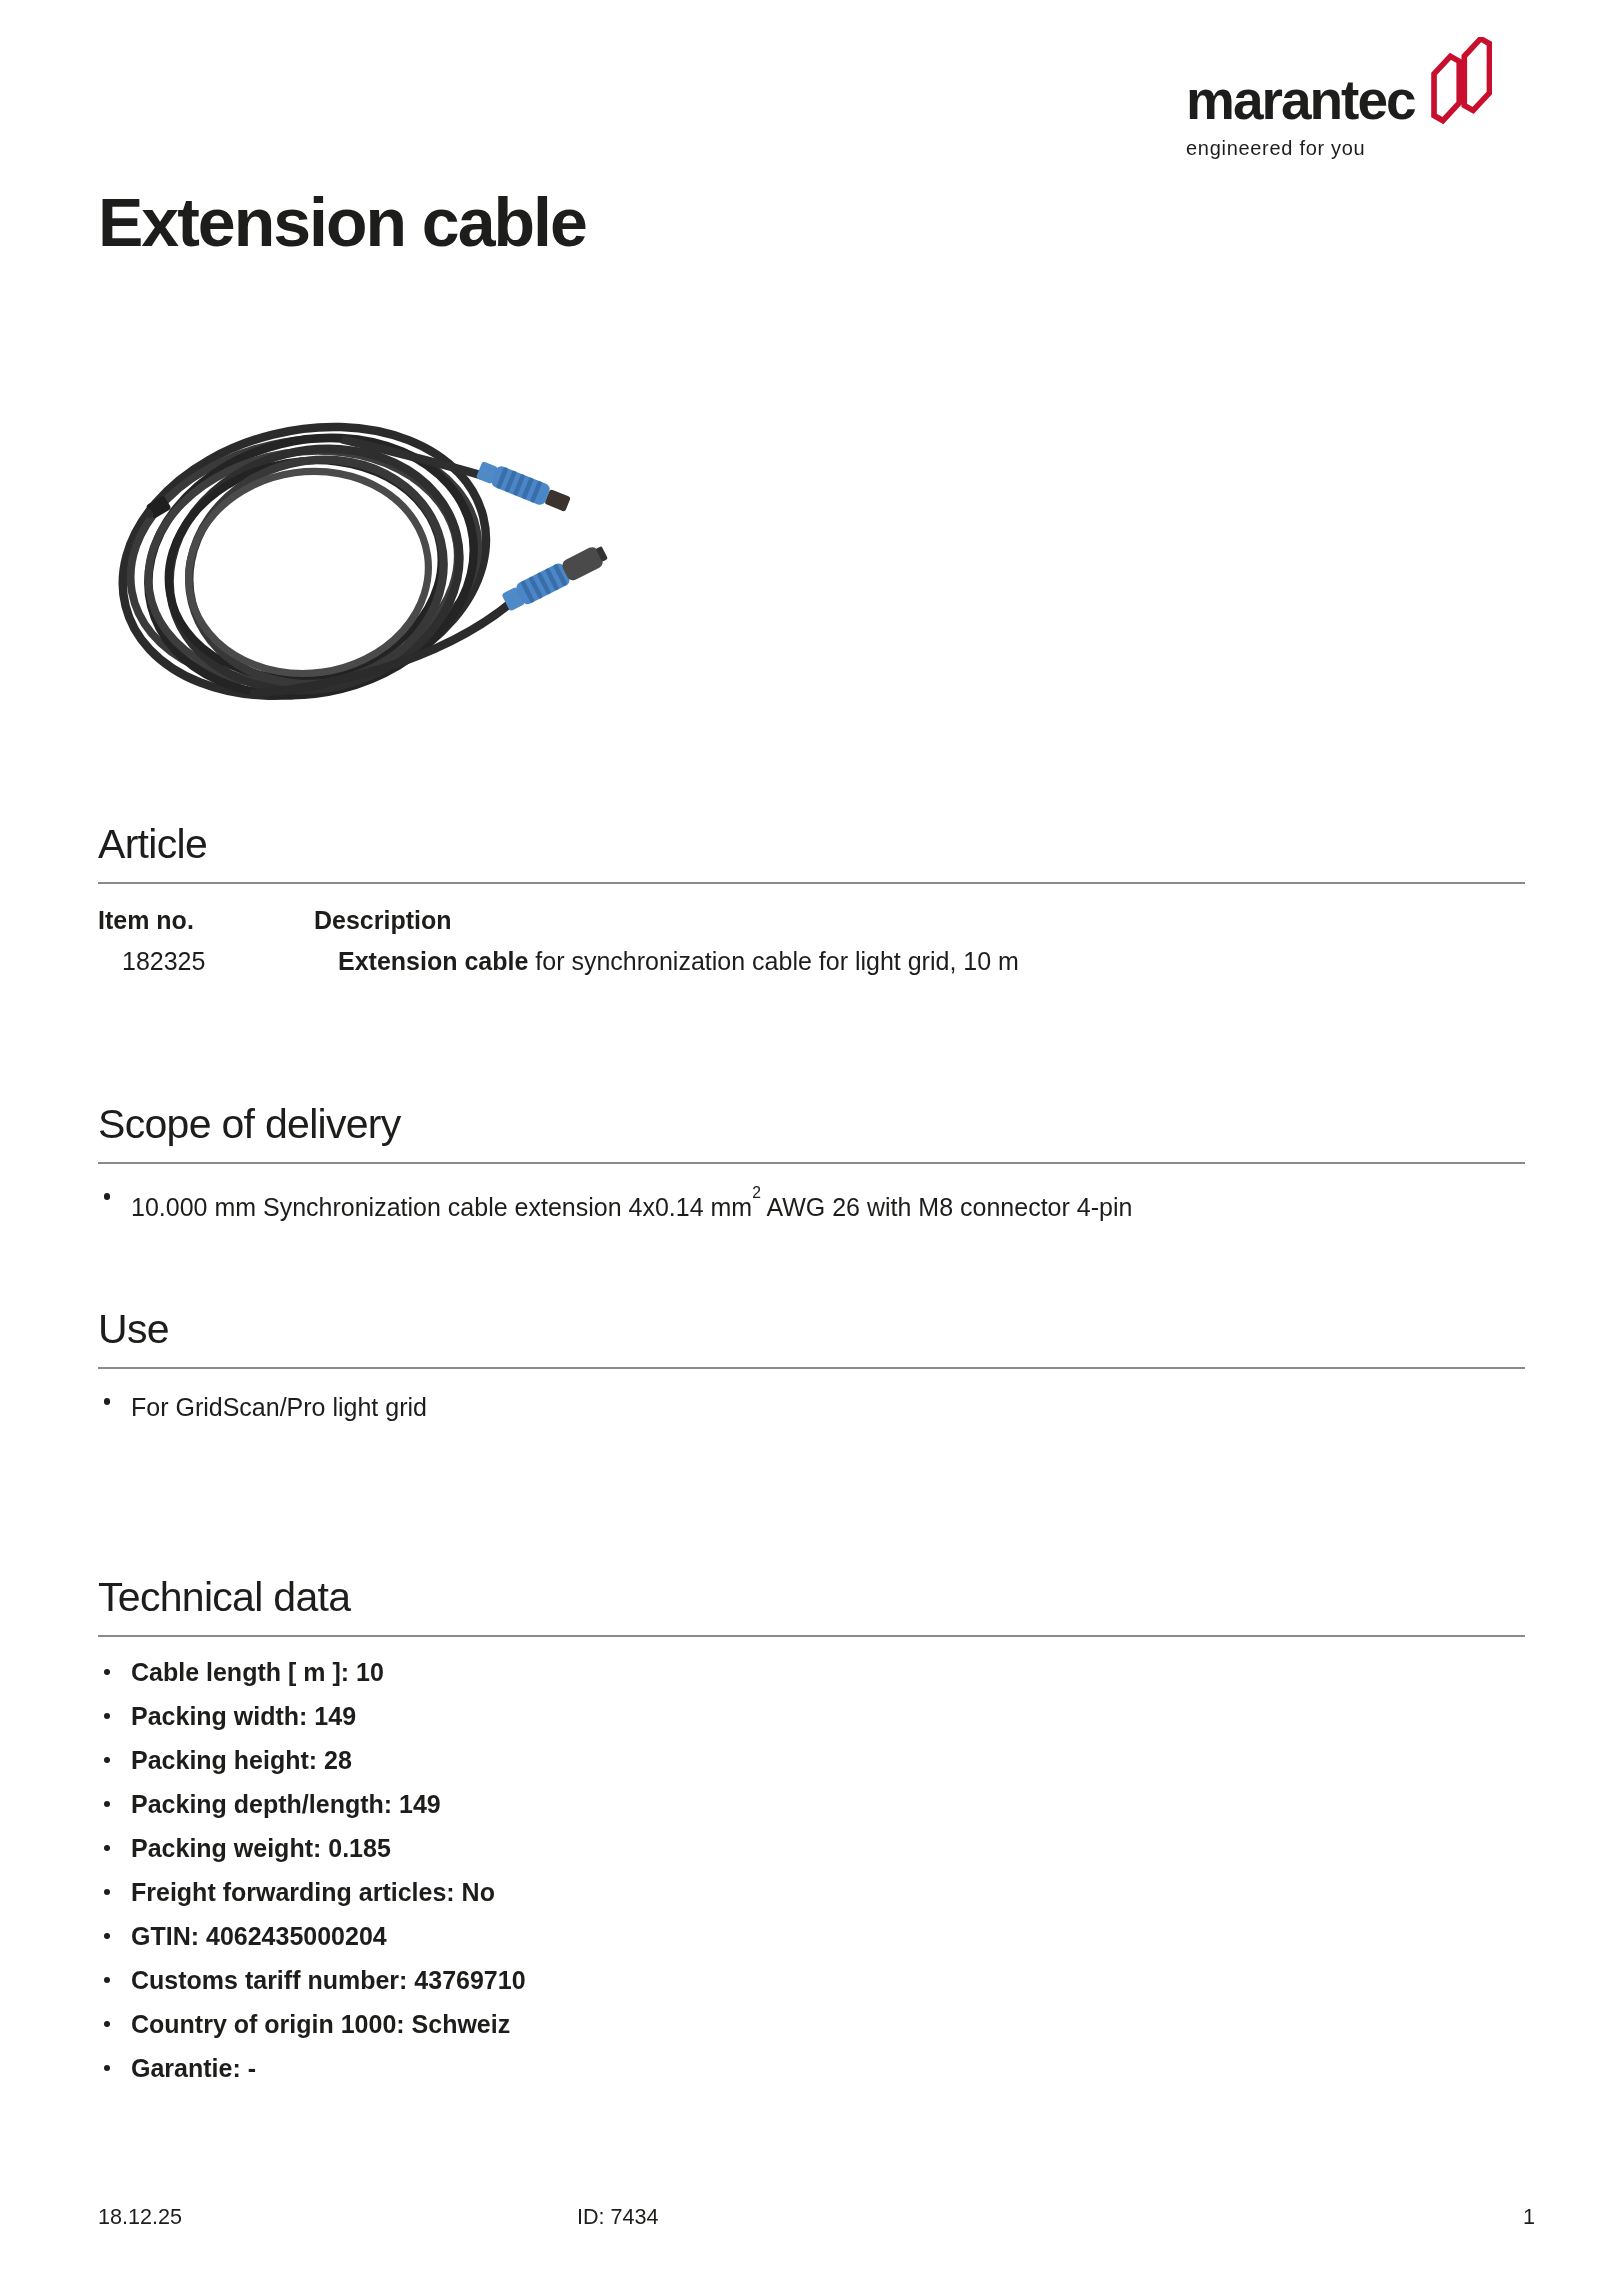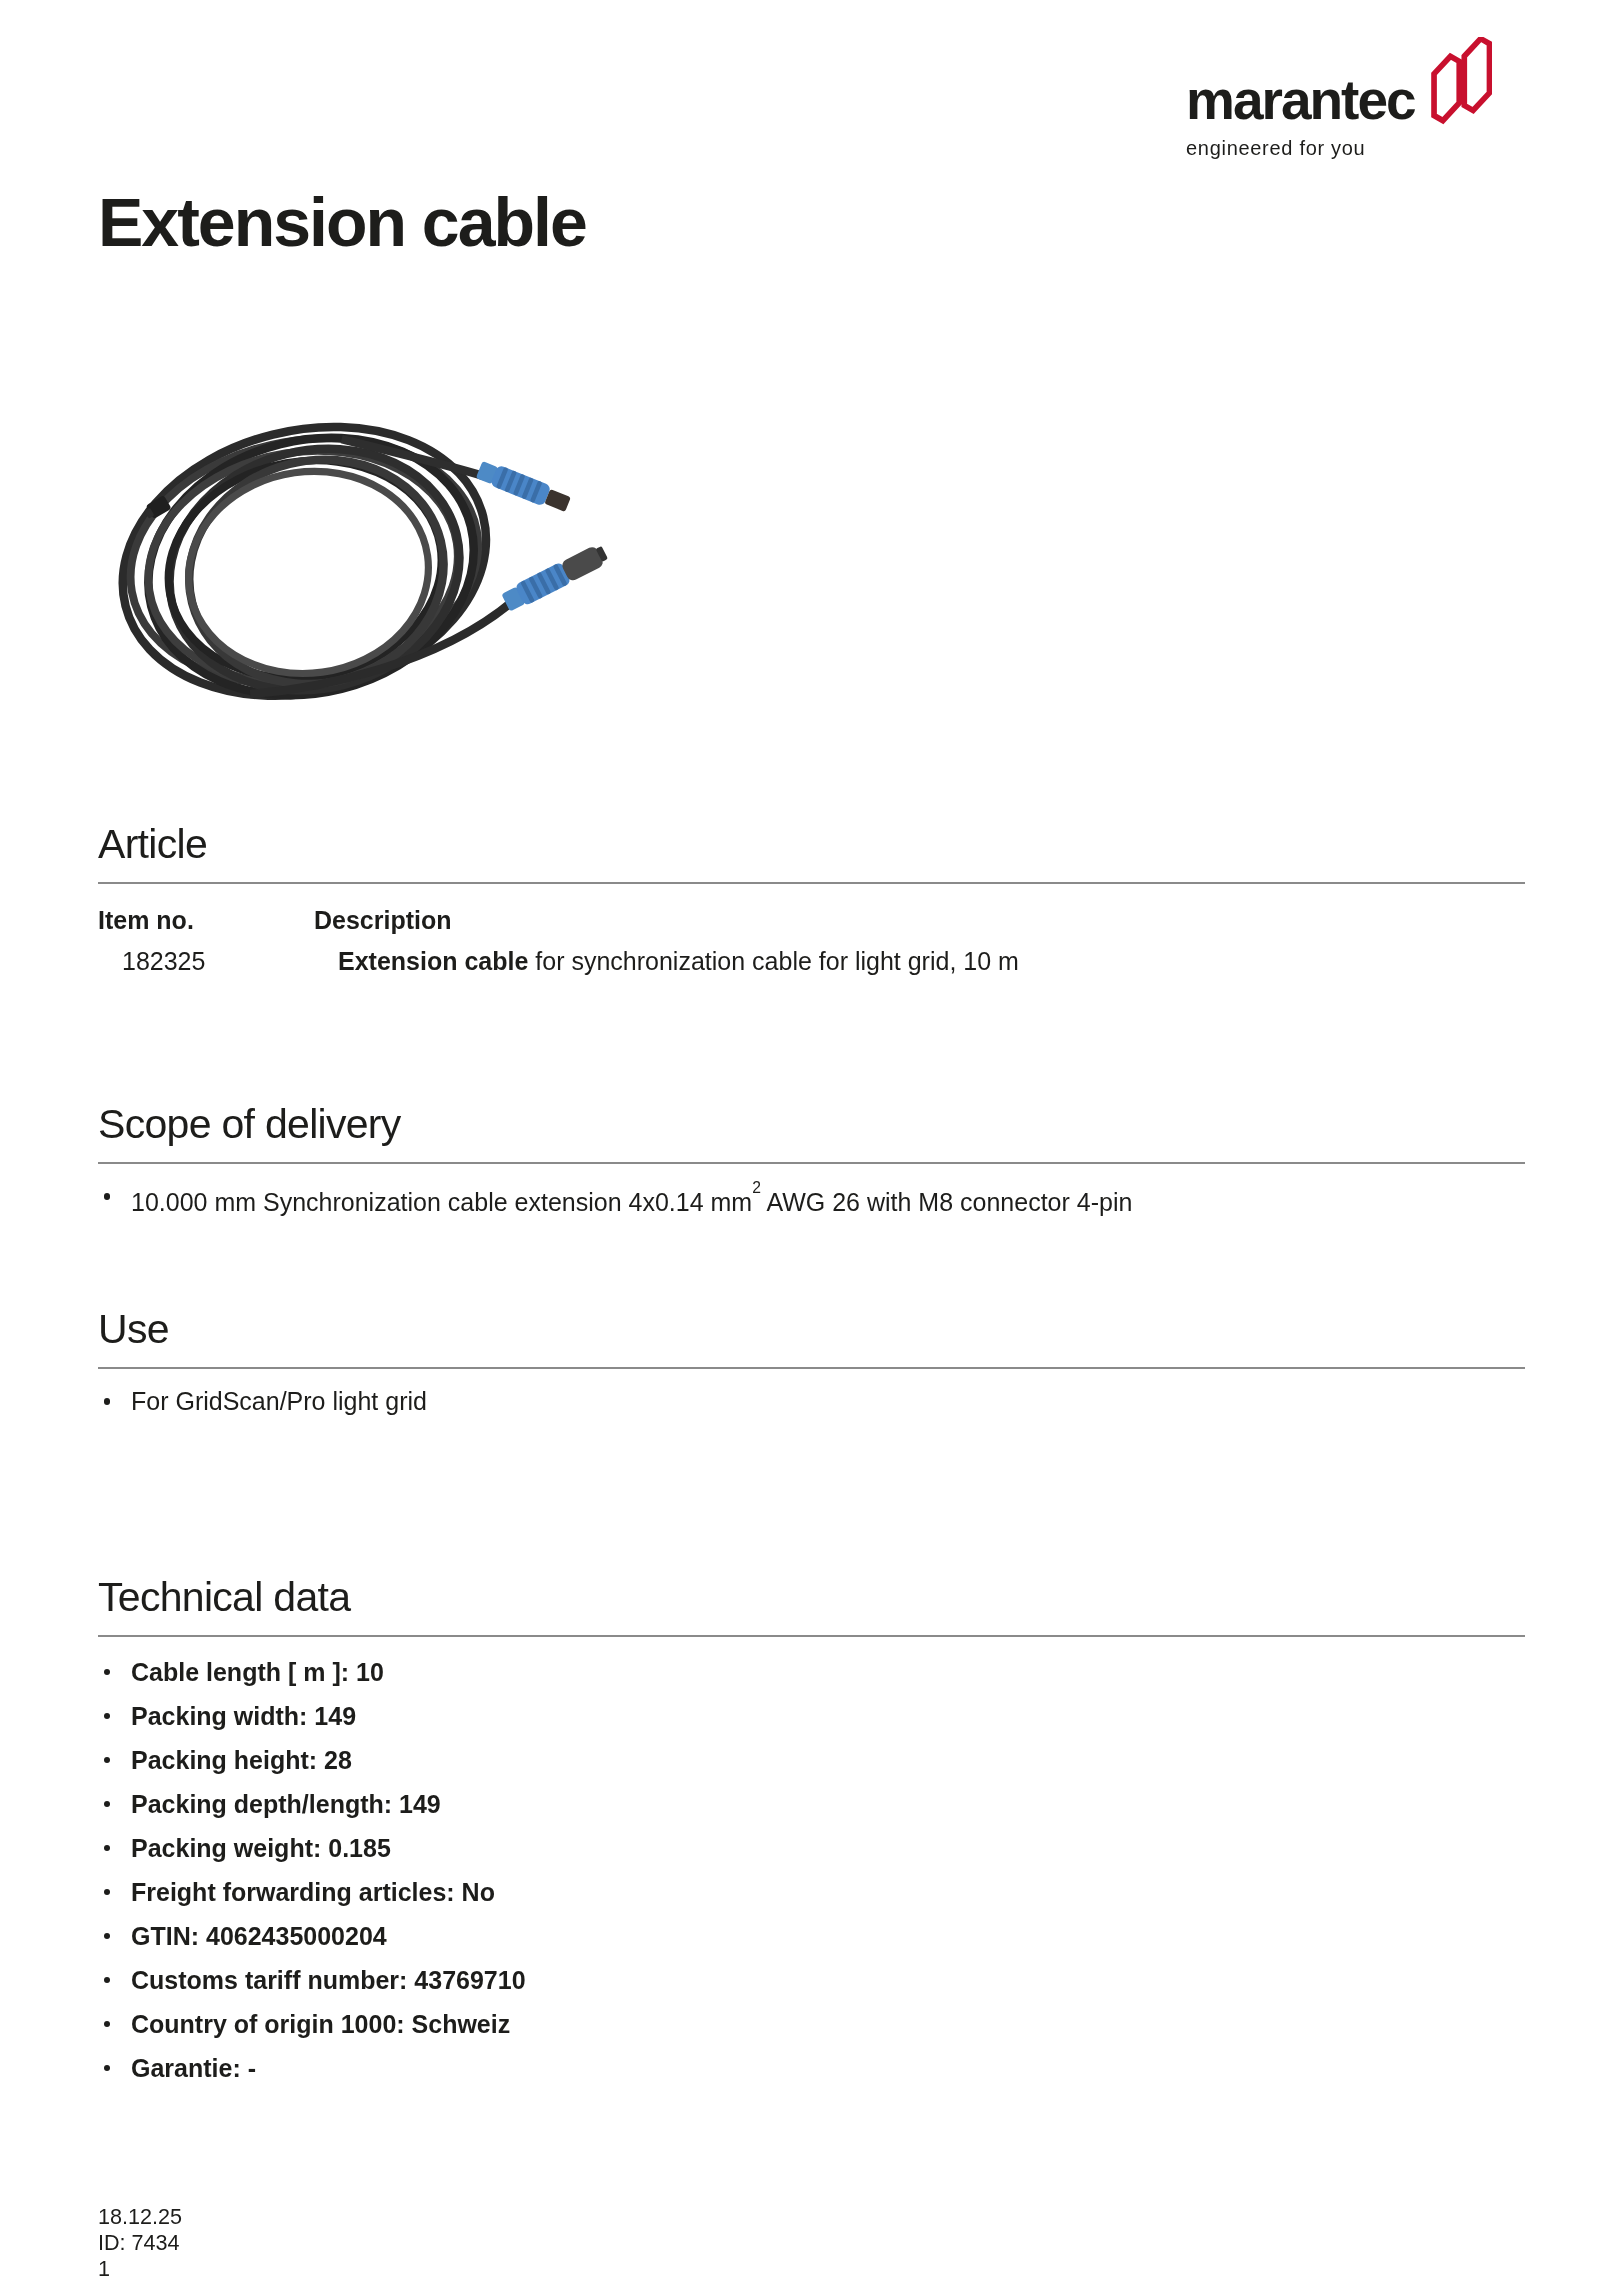--- a/index.html
+++ b/index.html
@@ -53,35 +53,35 @@
   .tbl-row { display:flex; }
   .tbl-row + .tbl-row { margin-top:11.8px;margin-left:24px; }
   .c-item { width:216px; flex:0 0 216px; }
   .c-desc { flex:1; }
   .bold { font-weight:700; }
 
   
   ul.bullets { list-style:none; margin-top:17px; }
   ul.bullets li {
     position:relative; padding-left:33px;
-    font-size:25px; line-height:31px;
+    font-size:25px; line-height:42px;
   }
   ul.bullets li::before {
     content:""; position:absolute; left:5.9px; top:12.4px;
     width:6.5px; height:6.5px; border-radius:50%; background:#1d1d1b;
   }
   ul.bullets.spread { margin-top:13px; }
   ul.bullets.spread li { line-height:44px;font-weight:bold; }
   ul.bullets.spread li::before { top:19px; }
   sup.sq { font-size:15.7px; position:relative; top:-9.2px; }
 
   
   .footer {
     position:absolute; left:98px; right:88px; top:2204px;
-    display:flex; align-items:baseline; font-size:21.6px;flex-direction:column;
+    display:flex; align-items:baseline; font-size:21.6px;
   }
   .footer .f-left  { flex:1; text-align:left; }
   .footer .f-mid   { flex:1; text-align:left; }
   .footer .f-right { flex:1; text-align:right; }
 </style>
 </head>
 <body>
 
 <div class="logo">
   <div class="logo-row">

